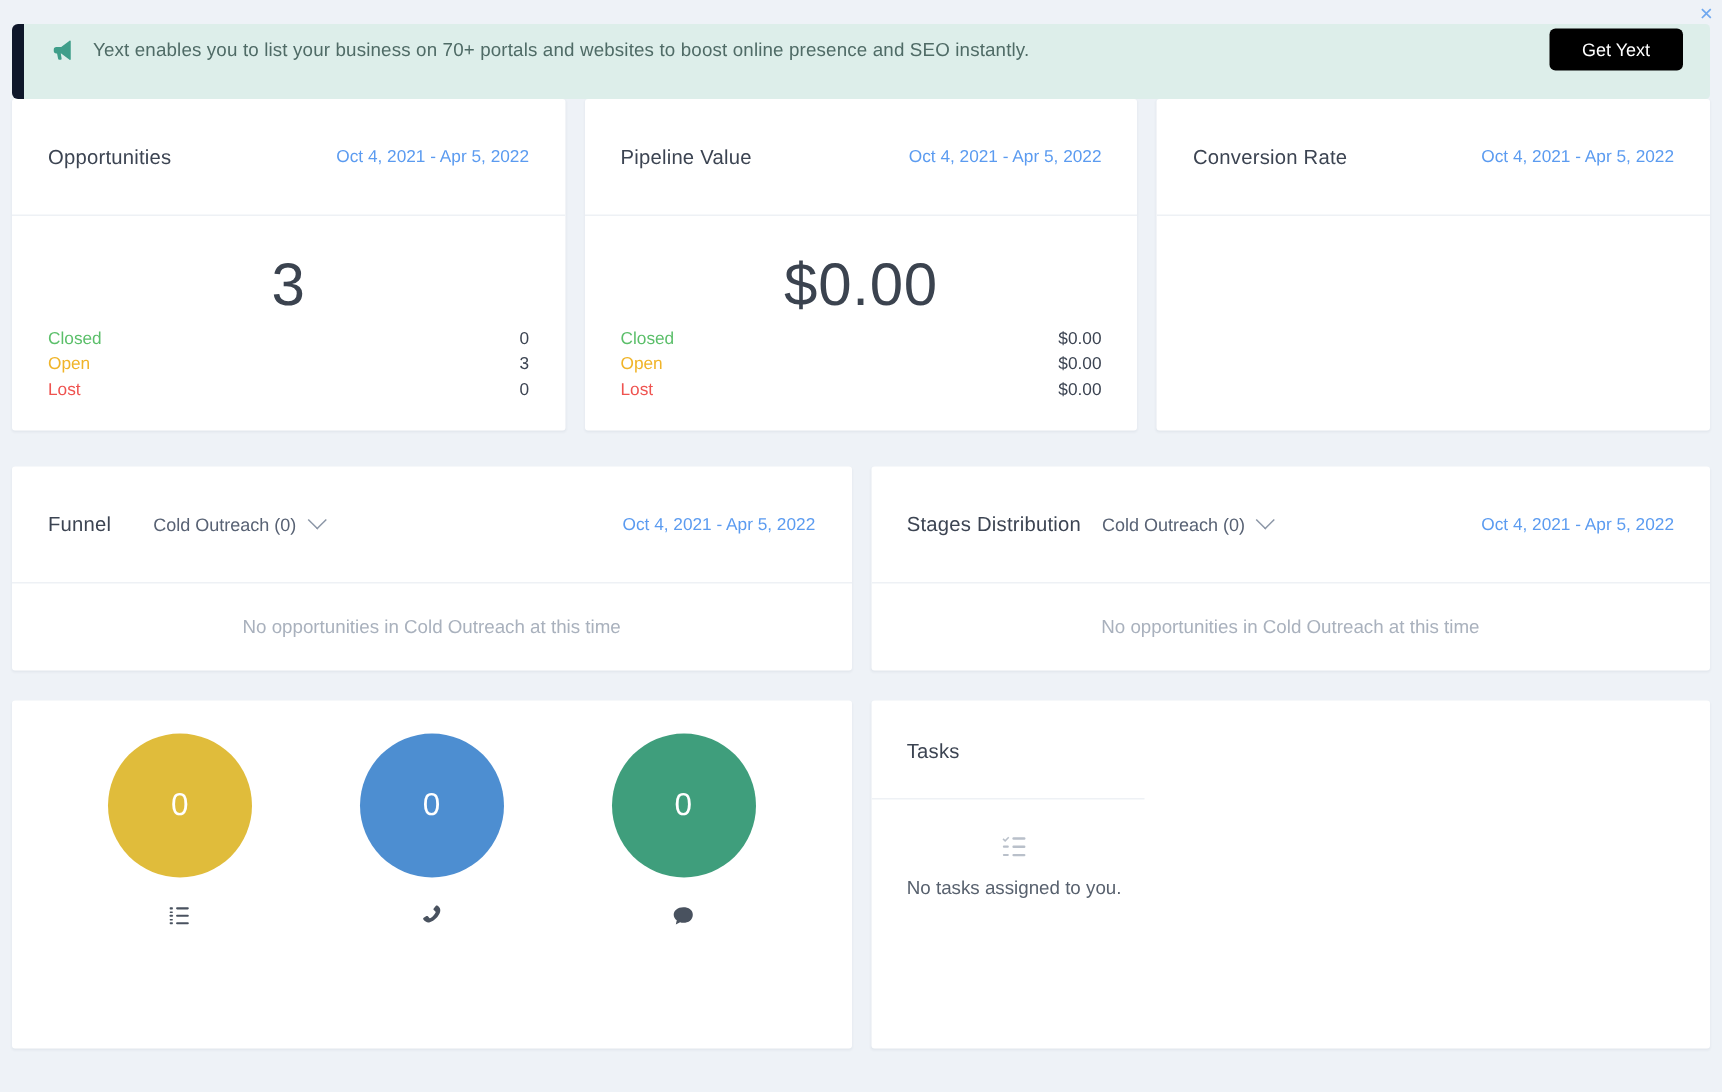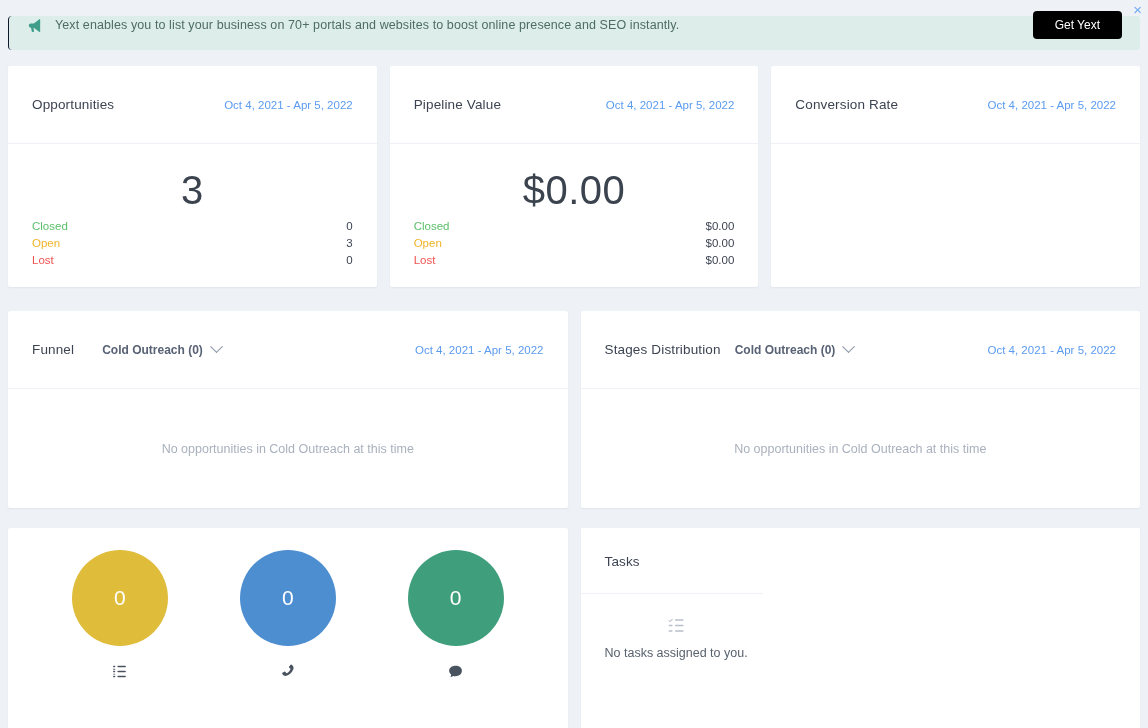--- a/index.html
+++ b/index.html
@@ -17,23 +17,23 @@
   }
 
   
   .banner-wrap {
     position: relative;
     padding: 16px 8px 0 8px;
     height: 66px;
   }
   .banner {
     position: relative;
-    height: 34px;
+    height: 50px;
     background: #ddeeea;
-    border-left: 1px solid #0f172a;
+    border-left: 8px solid #0f172a;
     border-radius: 4px 3px 3px 4px;
     display: flex;
     align-items: center;
     padding: 0 14px 16px 16px;
   }
   .banner-icon {
     flex: 0 0 auto;
     width: 18px;
     height: 18px;
     margin-right: 12px;
@@ -73,21 +73,21 @@
     font-family: "Liberation Sans", sans-serif;
   }
 
   
   .row {
     display: flex;
     padding: 0 8px;
     gap: 13px;
   }
   .row-1 { height: 221px; margin-bottom: 24px; }
-  .row-2 { height: 197px; margin-bottom: 20px; }
+  .row-2 { height: 136px; margin-bottom: 20px; }
   .row-3 { height: 232px; }
 
   .card {
     background: #ffffff;
     border-radius: 2px;
     box-shadow: 0 1px 2px rgba(40,60,90,.07);
     display: flex;
     flex-direction: column;
     overflow: hidden;
   }
@@ -119,21 +119,20 @@
 
   
   .dd {
     display: inline-flex;
     align-items: center;
     gap: 9px;
     font-size: 12px;
     color: #586274;
     cursor: pointer;
     white-space: nowrap;
-    font-weight: bold;
   }
   .dd .chev {
     display: inline-block;
     width: 9px;
     height: 9px;
     border-right: 1.4px solid #8b96a6;
     border-bottom: 1.4px solid #8b96a6;
     transform: rotate(45deg) translate(-2px,-2px);
   }
 

